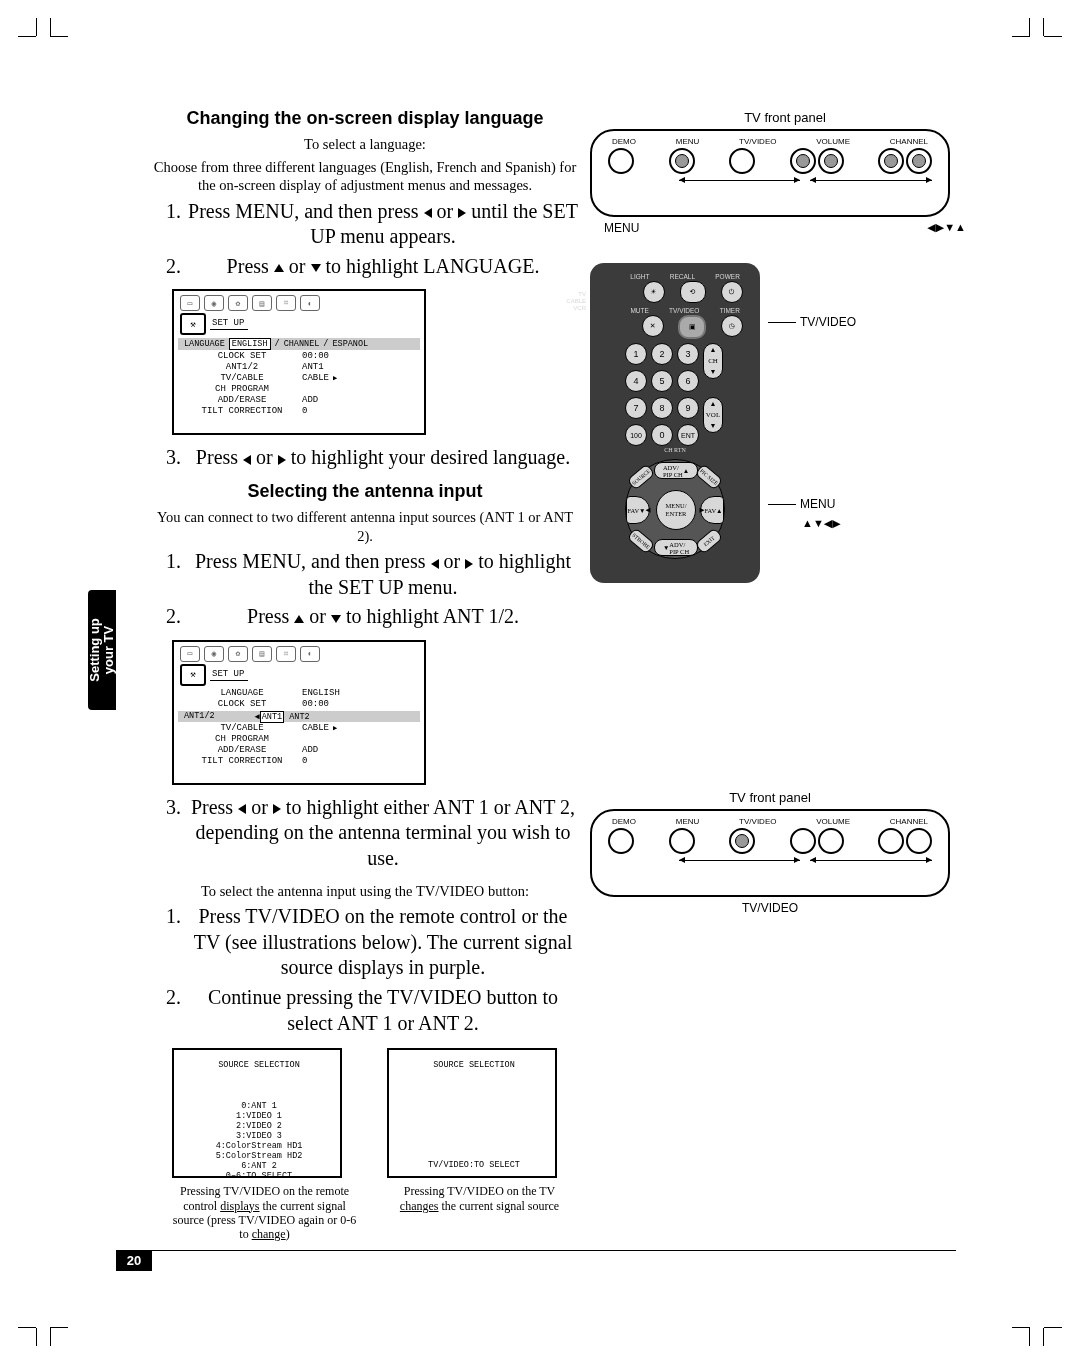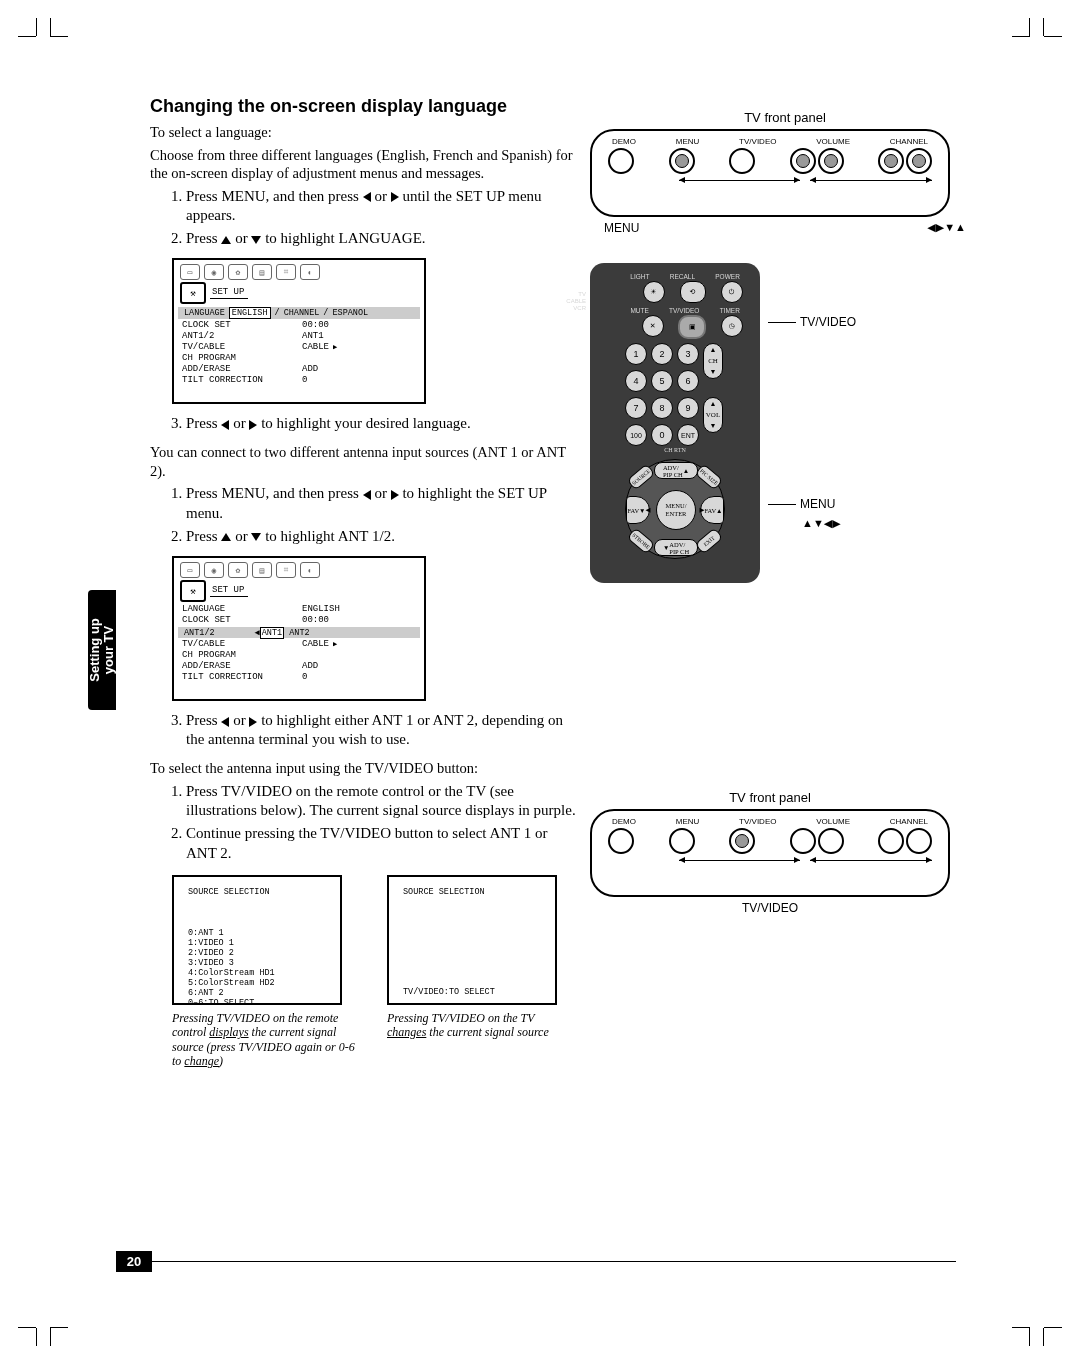--- a/index.html
+++ b/index.html
@@ -40,31 +40,32 @@
   }
   .sidebar-tab .rot {
     transform: rotate(-90deg);
     white-space: nowrap;
     text-align: center;
     line-height: 14px;
   }
   .content {
     position: absolute;
     left: 150px;
-    top: 96px;
+    top: 108px;
     width: 430px;
+    text-align: center;
   }
   h2.section {
     font-family: Arial, Helvetica, sans-serif;
     font-weight: 900;
     font-size: 18px;
     margin: 0 0 6px 0;
   }
   p { margin: 4px 0; font-size: 14.5px; line-height: 1.28; }
-  ol { margin: 4px 0 10px 36px; padding: 0; font-size: 15px; line-height:1.28; }
+  ol { margin: 4px 0 10px 36px; padding: 0; font-size: 20px; line-height:1.28; }
   li { margin-bottom: 4px; }
   .tri-l, .tri-r, .tri-u, .tri-d {
     display:inline-block; width:0; height:0; vertical-align: middle;
   }
   .tri-l { border-top:5px solid transparent; border-bottom:5px solid transparent; border-right:8px solid #000; }
   .tri-r { border-top:5px solid transparent; border-bottom:5px solid transparent; border-left:8px solid #000; }
   .tri-u { border-left:5px solid transparent; border-right:5px solid transparent; border-bottom:8px solid #000; }
   .tri-d { border-left:5px solid transparent; border-right:5px solid transparent; border-top:8px solid #000; }
 
   
@@ -110,21 +111,21 @@
   
   .src-row { display:flex; gap:30px; margin:12px 0 0 22px; }
   .srcbox {
     border:2px solid #000; width:170px; height:130px;
     font-family:'Courier New', monospace; font-size:8.5px;
     padding:10px 10px 6px 14px; box-sizing:border-box;
     display:flex; flex-direction:column; justify-content:space-between;
   }
   .srcbox .lines { line-height:10px;margin-top:21px; }
   .caption {
-    font-style: italic; font-size:12px; line-height:1.2;
+    font-size:12px; line-height:1.2;
     width:185px; margin-top:6px;
   }
   .caption u { text-decoration: underline; }
 
   
   .rightcol { position:absolute; left: 590px; top: 110px; width: 390px; }
   .fig-label { text-align:center; font-family:Arial,sans-serif; font-size:13px; margin-bottom:4px; }
 
   .frontpanel {
     border:2px solid #000; border-radius:24px; height:88px; width:360px;
@@ -168,21 +169,21 @@
   .navpad .diag { position:absolute; width:24px;height:12px;background:#d8d8d8;border:1px solid #000;border-radius:6px; font-size:5.5px; display:flex;align-items:center;justify-content:center; }
   .remote-callouts { position:absolute; left: 178px; top: 0; font-family:Arial,sans-serif; font-size:12px; }
   .callout { position:absolute; display:flex; align-items:center; gap:4px; }
   .callout .line { height:1px;background:#000; width:28px; }
 
   .switch-lbl { position:absolute; left:-30px; top:28px; font-size:6px; color:#d8d8d8; font-family:Arial,sans-serif; line-height:7px; text-align:right; width:26px; }
 
   .page-num-bar {
     position:absolute; left:116px; bottom:92px;
     width:840px; height:22px;
-    display:flex; align-items:center;
+    display:flex; align-items:flex-start;
   }
   .page-num-bar .num {
     background:#000; color:#fff; font-family:Arial,sans-serif; font-weight:bold;
     width:36px; text-align:center; font-size:13px; padding:3px 0;
   }
   .page-num-bar .rule { flex:1; height:1px; background:#000; }
   .fav-arrows { font-size:11px; font-family:Arial,sans-serif; }
 </style>
 </head>
 <body>
@@ -281,20 +282,21 @@
       <div class="row">
           <span class="k">TILT CORRECTION</span>
           <span>0</span>
         </div>
     </div>
 
     <ol start="3">
       <li><span>Press </span><span class="tri-l"></span><span> or </span><span class="tri-r"></span><span> to highlight your desired language.</span></li>
     </ol>
 
+    <h2 class="section" style="margin-top:8px;">Selecting the antenna input</h2>
     <p>You can connect to two different antenna input sources (ANT 1 or ANT 2).</p>
     <ol>
       <li><span>Press MENU, and then press </span><span class="tri-l"></span><span> or </span><span class="tri-r"></span><span> to highlight the SET UP menu.</span></li>
       <li><span>Press </span><span class="tri-u"></span><span> or </span><span class="tri-d"></span><span> to highlight ANT 1/2.</span></li>
     </ol>
 
     <div class="osd">
       <div class="icons">
         <div class="ic">▭</div>
         <div class="ic">◉</div>

